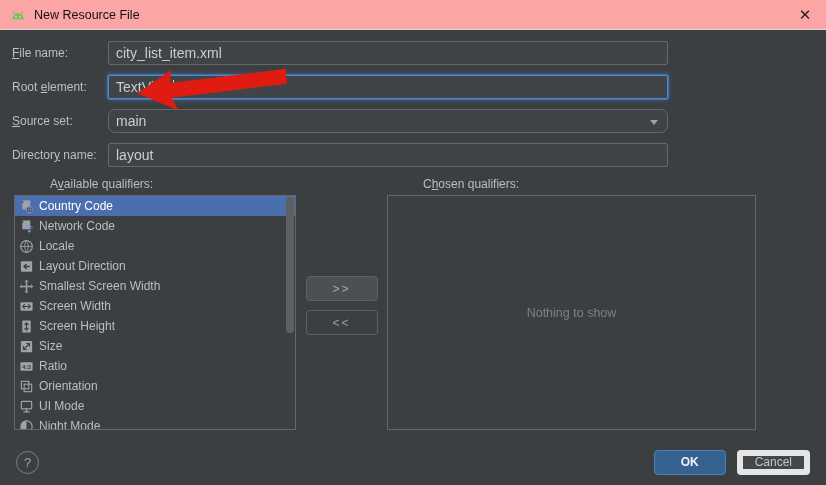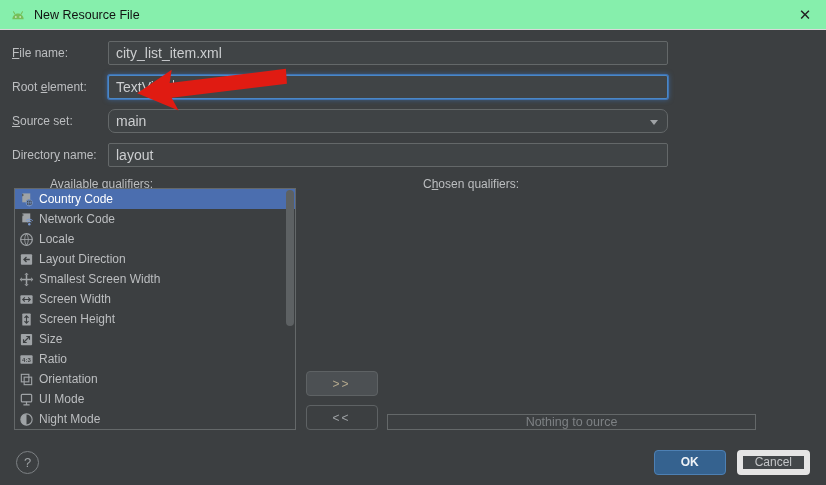--- a/index.html
+++ b/index.html
@@ -2,39 +2,39 @@
 <html><head>
 <meta charset="utf-8">
 <style>
   * { box-sizing: border-box; margin: 0; padding: 0; }
   html,body { width:826px; height:485px; }
   body { font-family: "Liberation Sans", "DejaVu Sans", sans-serif; background:#2b2b2b; }
 
   .dialog { position:relative; width:826px; height:485px; background:#3c3f41; overflow:hidden; }
 
   
-  .titlebar { height:30px; background:#86efac; display:flex; align-items:center; padding:0 10px 0 9px; gap:7px; border-bottom:1px solid #d9d9d9; }
+  .titlebar { height:30px; background:#fca5a5; display:flex; align-items:center; padding:0 10px 0 9px; gap:7px; border-bottom:1px solid #d9d9d9; }
   .titlebar .title { font-size:12.5px; color:#111111; }
   .close-btn { margin-left:auto; width:22px; height:22px; display:flex; align-items:center; justify-content:center; color:#222; font-size:15px; cursor:default; }
 
   
   .form-rows { padding-top:11px; }
   .form-row { display:flex; align-items:center; height:24px; margin:0 158px 10px 12px; }
   .form-label { width:96px; flex:none; font-size:12px; color:#bcbec0; }
   .mn { text-decoration:underline; }
   .field { flex:1; height:24px; background:#404446; border:1px solid #646869; border-radius:2px; display:flex; align-items:center; padding:0 7px; font-size:14px; color:#ccced0; position:relative; }
   .field.combo { border-radius:7px; background:#3f4345; }
   .field.focused { border:1px solid #4a88c7; box-shadow:0 0 0 1px rgba(64,120,190,.85), 0 0 5px 1px rgba(64,120,190,.55); }
   .caret { width:1px; height:15px; background:#d8d8d8; margin-left:1px; }
   .combo-arrow { position:absolute; right:9px; top:10px; width:0; height:0; border-left:4.5px solid transparent; border-right:4.5px solid transparent; border-top:5px solid #9fa3a6; }
 
   
   .qual-labels { display:flex; margin:2px 158px 4px 14px; font-size:12px; color:#bcbec0; }
   .qual-labels .left-label { width:373px; flex:none;margin-left:36px; }
-  .qual-area { display:flex; margin:0 70px 0 14px; height:235px;align-items:flex-end; }
+  .qual-area { display:flex; margin:0 70px 0 14px; height:235px; }
   .qual-list { width:282px; flex:none; border:1px solid #646869; background:#3c3f41; overflow:hidden; position:relative; }
   .qrow { height:20px; display:flex; align-items:center; gap:5px; padding:0 4px 0 3px; font-size:12px; color:#bcbec0; white-space:nowrap; }
   .qrow.selected { background:#4b6eaf; color:#ffffff; }
   .qicon { width:16px; height:16px; flex:none; display:flex; align-items:center; justify-content:center; }
   .qicon svg { width:15px; height:15px; }
   .scroll-thumb { position:absolute; top:1px; right:1px; width:8px; height:136px; background:#5d6163; border-radius:4px; }
   .btn-col { width:91px; flex:none; display:flex; flex-direction:column; align-items:center; padding-top:81px; gap:9px; }
   .mini-btn { width:72px; height:25px; border:1px solid #5e6264; border-radius:4px; background:transparent; color:#b4a98d; font-size:12px; display:flex; align-items:center; justify-content:center; letter-spacing:2px; cursor:default; }
   .mini-btn.raised { background:#4c5053; }
   .mini-btn.lower { color:#9da1a4; }
@@ -218,21 +218,21 @@
           </span>
           <span>Night Mode</span>
         </div>
         <div class="scroll-thumb"></div>
       </div>
     <div class="btn-col">
       <div class="mini-btn raised">&gt;&gt;</div>
       <div class="mini-btn lower">&lt;&lt;</div>
     </div>
     <div class="chosen-panel">
-      <span class="empty-text">Nothing to ource</span>
+      <span class="empty-text">Nothing to show</span>
     </div>
   </div>
 
   <div class="footer">
     <div class="help-btn">?</div>
     <div class="footer-buttons">
       <div class="btn ok">OK</div>
       <div class="btn cancel">Cancel</div>
     </div>
   </div>

